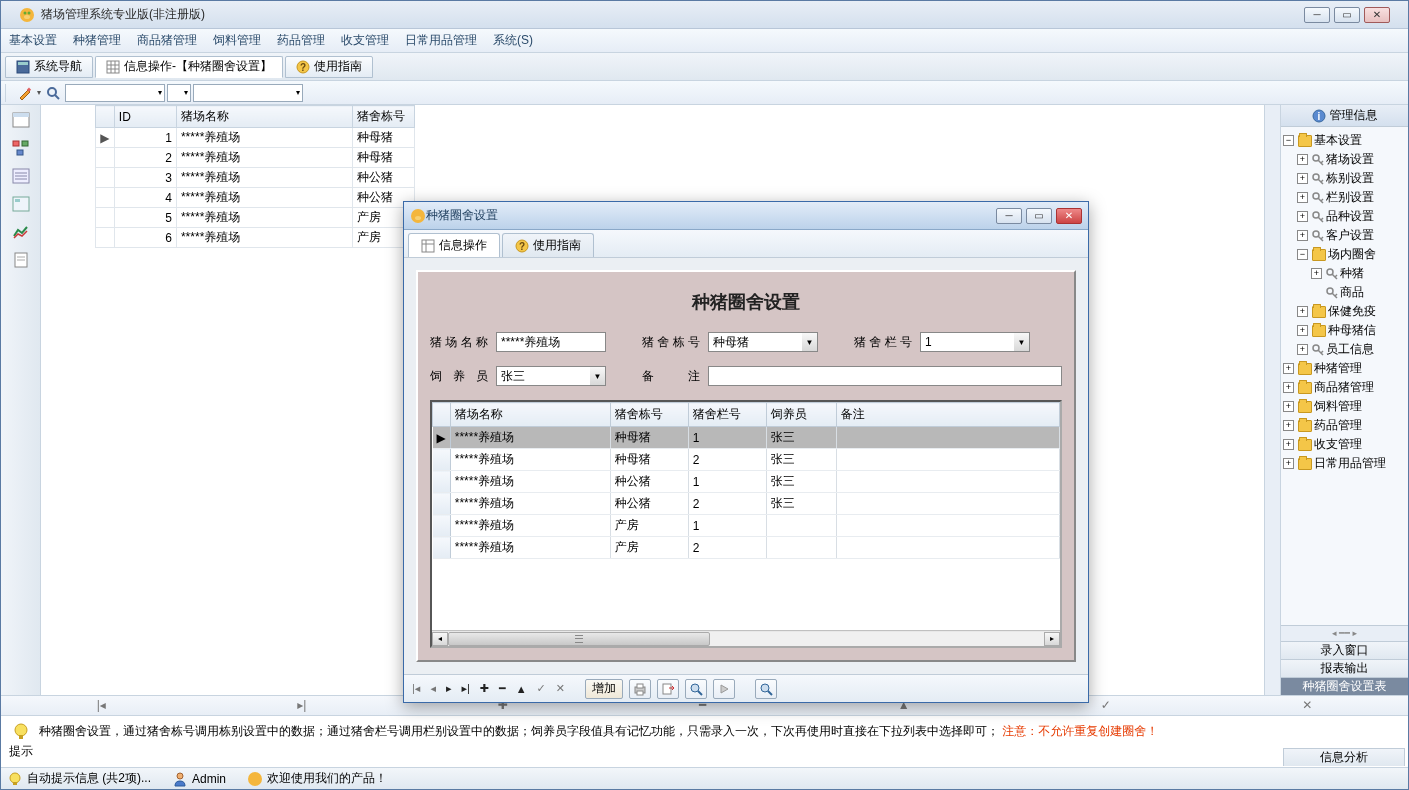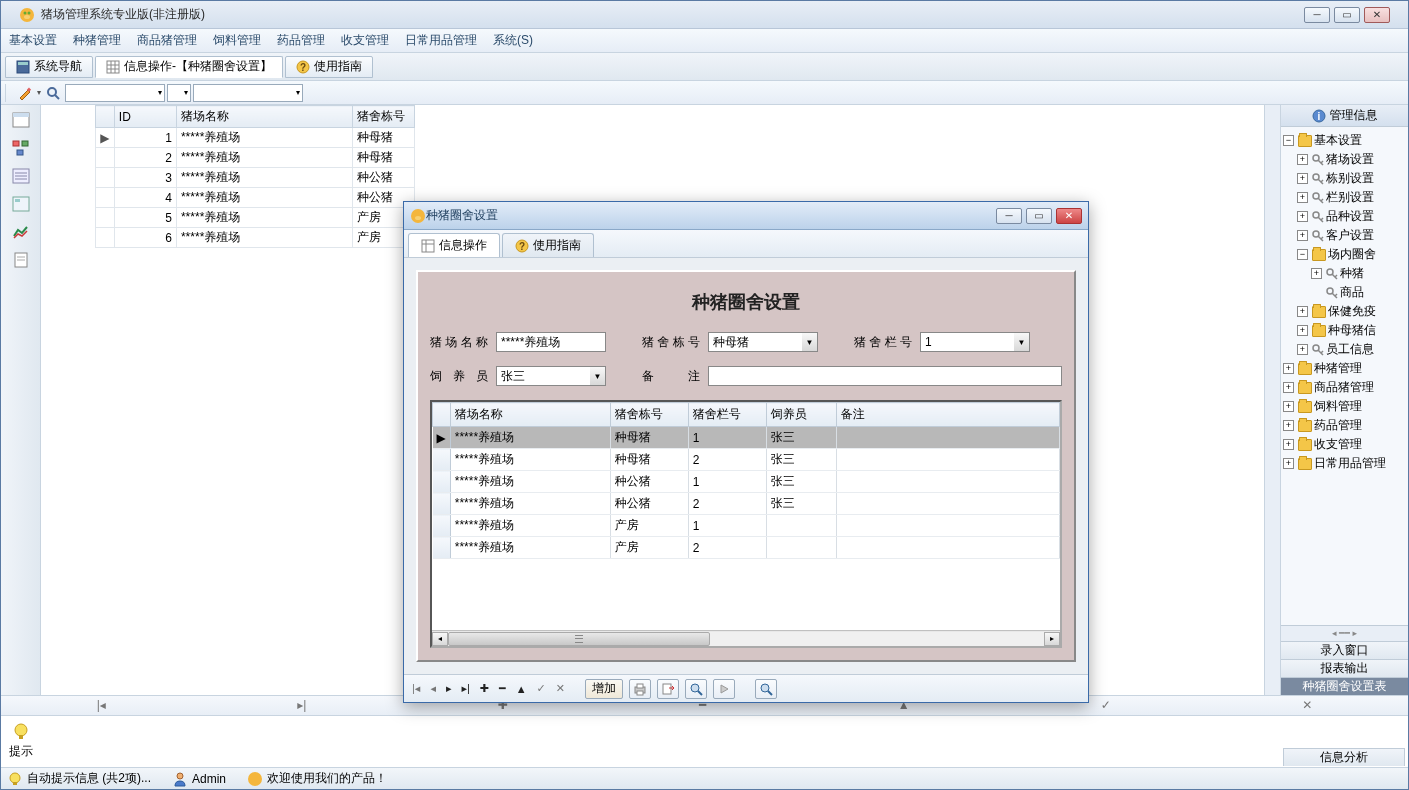--- a/index.html
+++ b/index.html
@@ -620,20 +620,24 @@
   </div>
 
   <div class="hint-bar">
     <div style="display:flex;flex-direction:column;align-items:center;">
       <svg width="20" height="20">
           <circle cx="10" cy="8" r="6" fill="#f8e060" stroke="#c8a020"></circle>
           <rect x="8" y="13" width="4" height="4" fill="#c8a020"></rect>
         </svg>
       <span style="font-size:12px;">提示</span>
     </div>
+    <div style="flex:1;">
+      <span>种猪圈舍设置，通过猪舍栋号调用栋别设置中的数据；通过猪舍栏号调用栏别设置中的数据；饲养员字段值具有记忆功能，只需录入一次，下次再使用时直接在下拉列表中选择即可；</span>
+      <span class="warn">注意：不允许重复创建圈舍！</span>
+    </div>
   </div>
 
   <div class="status-bar">
     <div class="seg">
       <svg width="16" height="16">
           <circle cx="8" cy="7" r="5" fill="#f8e060" stroke="#c8a020"></circle>
           <rect x="6" y="11" width="4" height="3" fill="#c8a020"></rect>
         </svg>
       <span>自动提示信息 (共2项)...</span>
     </div>

